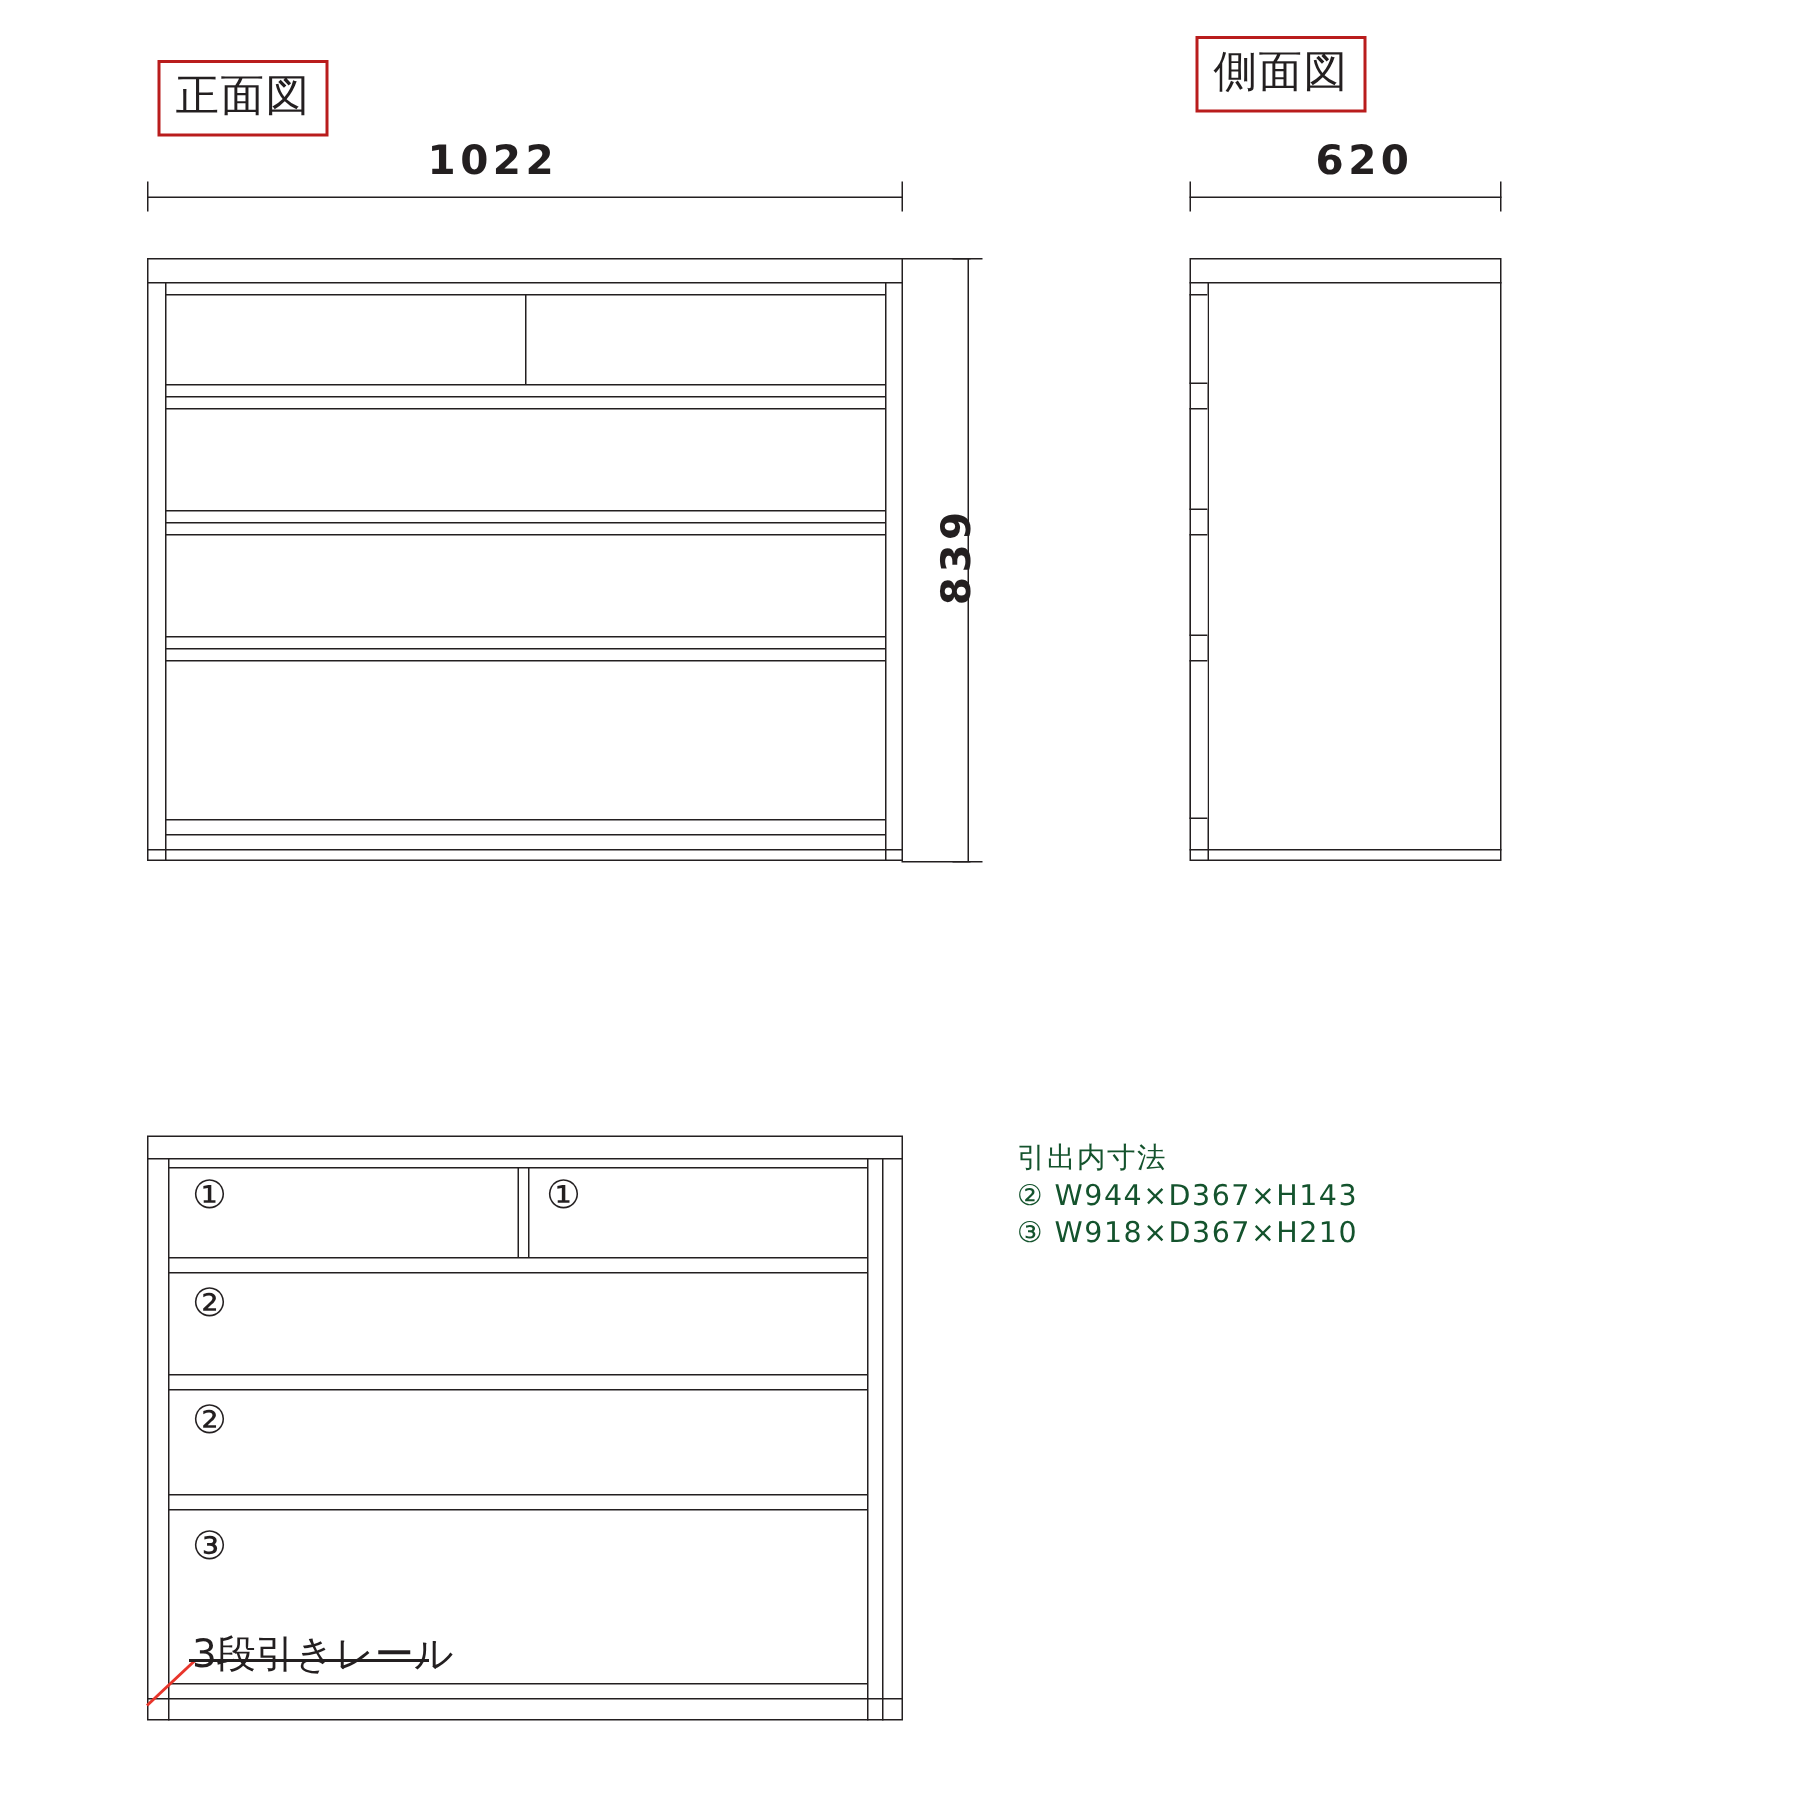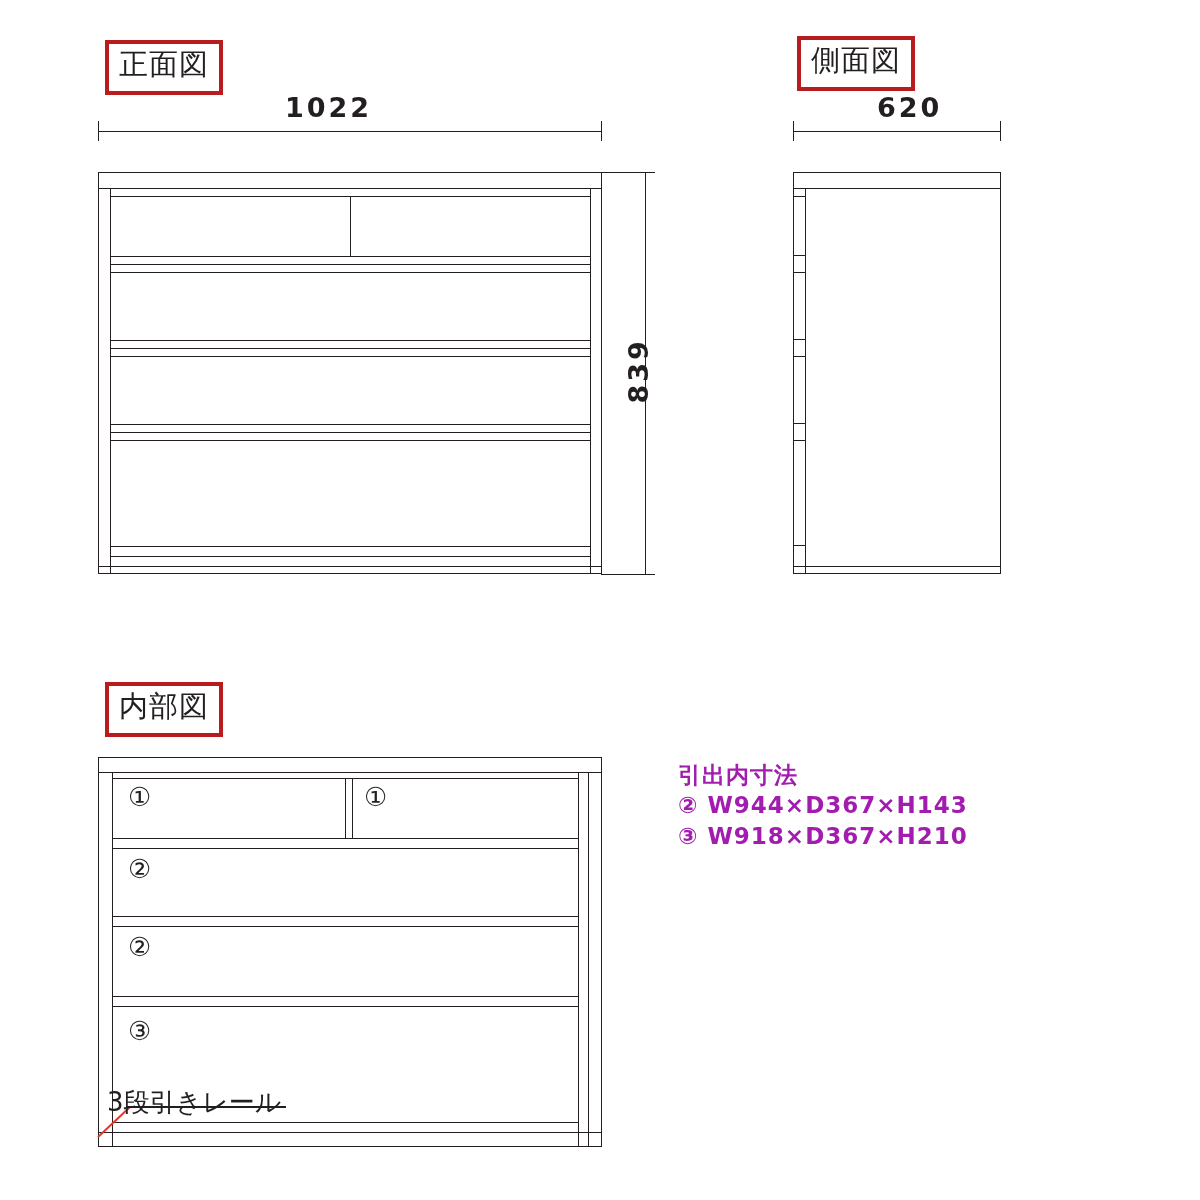--- a/index.html
+++ b/index.html
@@ -18,28 +18,28 @@
   .stage {
     position: absolute;
     left: 0; top: 0;
     width: 1200px;
     height: 1200px;
   }
   .abs { position: absolute; }
 
   
   .section-title {
-    border: 4px solid #b91c1c;
+    border: 2px solid #b91c1c;
     background: #ffffff;
     font-size: 29px;
     line-height: 1;
     padding: 8px 10px 10px 10px;
     letter-spacing: 1px;
     white-space: nowrap;
-    font-family: Liberation Mono, monospace;
+    font-family: Liberation Serif, serif;
   }
 
   
   .hline {
     position: absolute;
     height: 0;
     border-top: 1.5px solid #231f20;
   }
   .vline {
     position: absolute;
@@ -77,26 +77,25 @@
     font-size: 26px;
     font-family: "DejaVu Sans", sans-serif;
     color: #231f20;
     line-height: 1;
   }
 
   
   .spec {
     position: absolute;
     font-family: "DejaVu Sans", sans-serif;
-    color: #a21caf;
-    font-size: 23px;
+    color: #14532d;
+    font-size: 19px;
     line-height: 1.32;
     letter-spacing: 1px;
     white-space: nowrap;
-    font-weight: bold;
   }
   .spec .spec-head { letter-spacing: 1px; }
 
   .rail-note {
     position: absolute;
     font-family: "DejaVu Sans", sans-serif;
     font-size: 26px;
     color: #231f20;
     white-space: nowrap;
     letter-spacing: 0px;
@@ -141,38 +140,37 @@
   <div class="hline" style="left:110px; top:356px; width:480px;"></div>
   <div class="hline" style="left:110px; top:424px; width:480px;"></div>
   <div class="hline" style="left:110px; top:432px; width:480px;"></div>
 
   <div class="hline" style="left:110px; top:440px; width:480px;"></div>
   <div class="hline" style="left:110px; top:546px; width:480px;"></div>
   <div class="hline" style="left:110px; top:556px; width:480px;"></div>
 
   <div class="hline" style="left:98px; top:566px; width:504px;"></div>
 
-  <div class="section-title abs" style="left:797px; top:36px;">側面図</div>
+  <div class="section-title abs" style="left:797px; top:24px;">側面図</div>
 
   <div class="dim-label" style="left:877px; top:92px;">620</div>
   <div class="hline" style="left:793px; top:131px; width:208px;"></div>
   <div class="vline" style="left:793px; top:121px; height:20px;"></div>
   <div class="vline" style="left:1000px; top:121px; height:20px;"></div>
 
   <div class="panel" style="left:793px; top:172px; width:208px; height:402px;"></div>
   <div class="hline" style="left:793px; top:188px; width:208px;"></div>
   <div class="vline" style="left:805px; top:188px; height:386px;"></div>
   <div class="hline" style="left:793px; top:566px; width:208px;"></div>
 
   <div class="panel" style="left:793px; top:196px; width:12px; height:60px; border-right:none;"></div>
   <div class="panel" style="left:793px; top:272px; width:12px; height:68px; border-right:none;"></div>
   <div class="panel" style="left:793px; top:356px; width:12px; height:68px; border-right:none;"></div>
   <div class="panel" style="left:793px; top:440px; width:12px; height:106px; border-right:none;"></div>
 
-  <div class="section-title abs" style="left:105px; top:682px;">内部図</div>
 
   <div class="panel" style="left:98px; top:757px; width:504px; height:390px;"></div>
   <div class="hline" style="left:98px; top:772px; width:504px;"></div>
   <div class="vline" style="left:112px; top:772px; height:375px;"></div>
   <div class="vline" style="left:588px; top:772px; height:375px;"></div>
   <div class="vline" style="left:578px; top:772px; height:375px;"></div>
 
   <div class="hline" style="left:112px; top:778px; width:466px;"></div>
   <div class="hline" style="left:112px; top:838px; width:466px;"></div>
   <div class="vline" style="left:345px; top:778px; height:60px;"></div>
@@ -191,21 +189,21 @@
   <div class="hline" style="left:112px; top:1006px; width:466px;"></div>
   <div class="hline" style="left:112px; top:1122px; width:466px;"></div>
   <div class="badge" style="left:128px; top:1018px;">③</div>
 
   <div class="hline" style="left:98px; top:1132px; width:504px;"></div>
 
   <svg class="abs" style="left:90px; top:1085px; width:200px; height:60px;" viewBox="0 0 200 60">
     <line x1="8" y1="52" x2="40" y2="22" stroke="#e8352b" stroke-width="2"></line>
     <line x1="36" y1="22" x2="196" y2="22" stroke="#231f20" stroke-width="2"></line>
   </svg>
-  <div class="rail-note" style="left:107px; top:1085px;">3段引きレール</div>
+  <div class="rail-note" style="left:128px; top:1085px;">3段引きレール</div>
 
   <div class="spec" style="left:678px; top:760px;">
     <div class="spec-head">引出内寸法</div>
     <div>② W944×D367×H143</div>
     <div>③ W918×D367×H210</div>
   </div>
 
 </div>
 
 </body></html>

